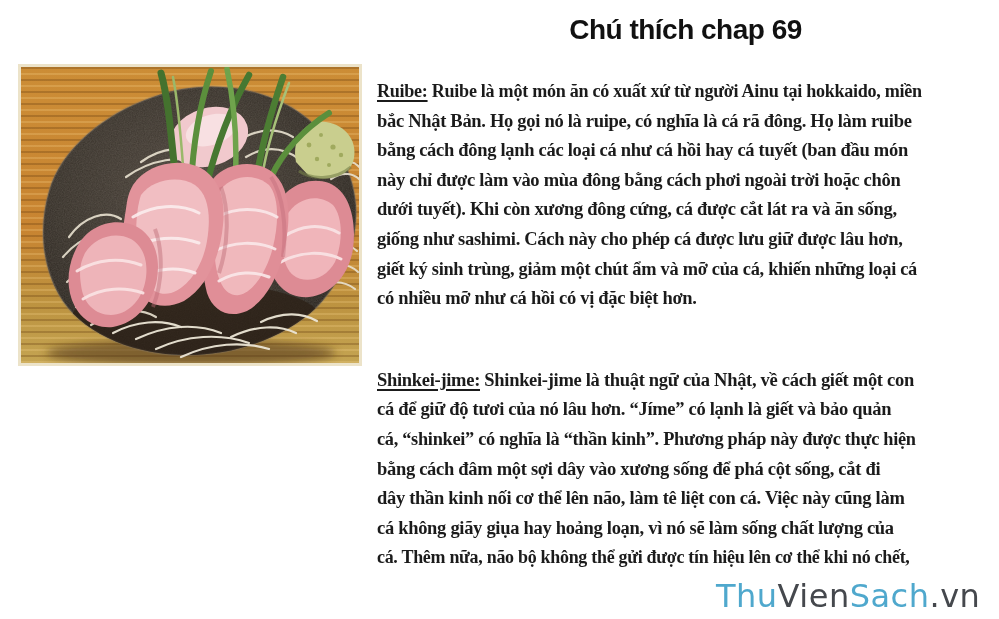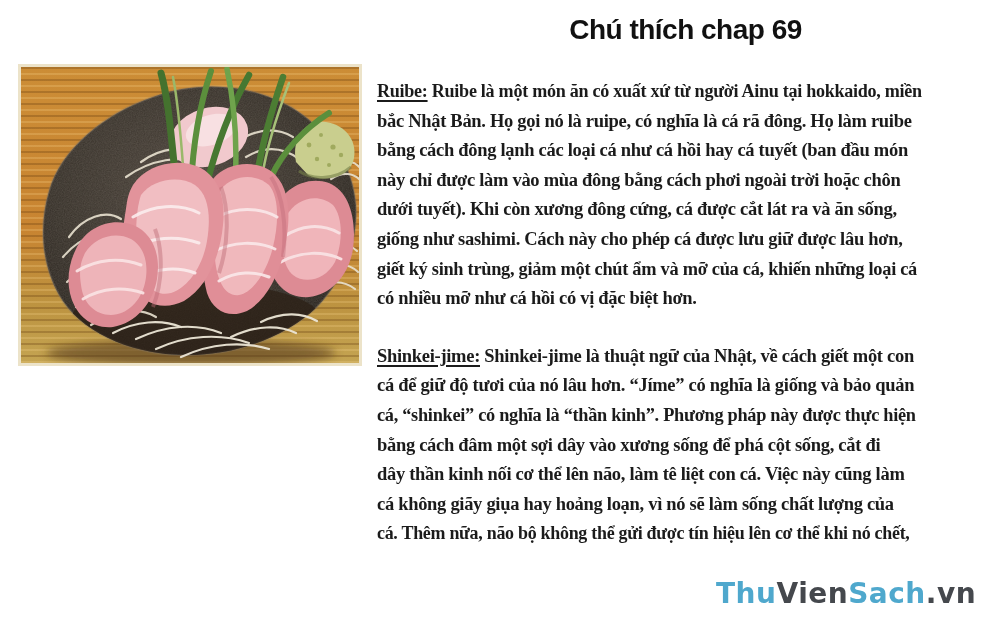--- a/index.html
+++ b/index.html
@@ -27,34 +27,34 @@
   
   .title{
     position:absolute;left:383px;top:14px;width:605px;
     text-align:center;font-size:28px;font-weight:bold;color:#111;
     letter-spacing:-0.5px;white-space:nowrap;
   }
 
   
   .text-col{position:absolute;left:377px;top:77px;width:606px;font-family:Liberation Serif, serif;}
   .section{margin:0;}
-  .section + .section{margin-top:28px;}
+  .section + .section{margin-top:52px;}
   .line{
     white-space:nowrap;font-size:18.5px;font-weight:bold;color:#1b1b1b;
     line-height:29.6px;letter-spacing:-0.3px;height:29.6px;
   }
   .heading{
     font-weight:bold;text-decoration:underline;
     text-decoration-thickness:2px;text-underline-offset:3px;
   }
 
   
   .watermark{
     position:absolute;left:716px;top:577px;white-space:nowrap;
-    font-family:"DejaVu Sans",sans-serif;font-size:28px;font-weight:bold;
+    font-family:"DejaVu Sans",sans-serif;font-size:32px;font-weight:normal;
     letter-spacing:0.5px;
   }
   .wm-accent{color:#4fa8cd;}
   .wm-dark{color:#45484d;}
 </style>
 </head>
 <body>
 
 <div class="page">
 
@@ -173,21 +173,21 @@
       <div class="line fit">bằng cách đông lạnh các loại cá như cá hồi hay cá tuyết (ban đầu món</div>
       <div class="line fit">này chỉ được làm vào mùa đông bằng cách phơi ngoài trời hoặc chôn</div>
       <div class="line fit">dưới tuyết). Khi còn xương đông cứng, cá được cắt lát ra và ăn sống,</div>
       <div class="line fit">giống như sashimi. Cách này cho phép cá được lưu giữ được lâu hơn,</div>
       <div class="line fit" style="transform: scaleX(0.993443); transform-origin: left center;">giết ký sinh trùng, giảm một chút ẩm và mỡ của cá, khiến những loại cá</div>
       <div class="line fit">có nhiều mỡ như cá hồi có vị đặc biệt hơn.</div>
     </div>
 
     <div class="section">
       <div class="line fit"><span class="heading">Shinkei-jime:</span><span> Shinkei-jime là thuật ngữ của Nhật, về cách giết một con</span></div>
-      <div class="line fit">cá để giữ độ tươi của nó lâu hơn. “Jíme” có nghĩa là giống và bảo quản</div>
+      <div class="line fit">cá để giữ độ tươi của nó lâu hơn. “Jíme” có lạnh là giết và bảo quản</div>
       <div class="line fit" style="transform: scaleX(0.990196); transform-origin: left center;">cá, “shinkei” có nghĩa là “thần kinh”. Phương pháp này được thực hiện</div>
       <div class="line fit">bằng cách đâm một sợi dây vào xương sống để phá cột sống, cắt đi</div>
       <div class="line fit">dây thần kinh nối cơ thể lên não, làm tê liệt con cá. Việc này cũng làm</div>
       <div class="line fit">cá không giãy giụa hay hoảng loạn, vì nó sẽ làm sống chất lượng của</div>
       <div class="line fit" style="transform: scaleX(0.971154); transform-origin: left center;">cá. Thêm nữa, não bộ không thể gửi được tín hiệu lên cơ thể khi nó chết,</div>
     </div>
 
   </div>
 
   <div class="watermark"><span class="wm-accent">Thu</span><span class="wm-dark">Vien</span><span class="wm-accent">Sach</span><span class="wm-dark">.vn</span></div>

